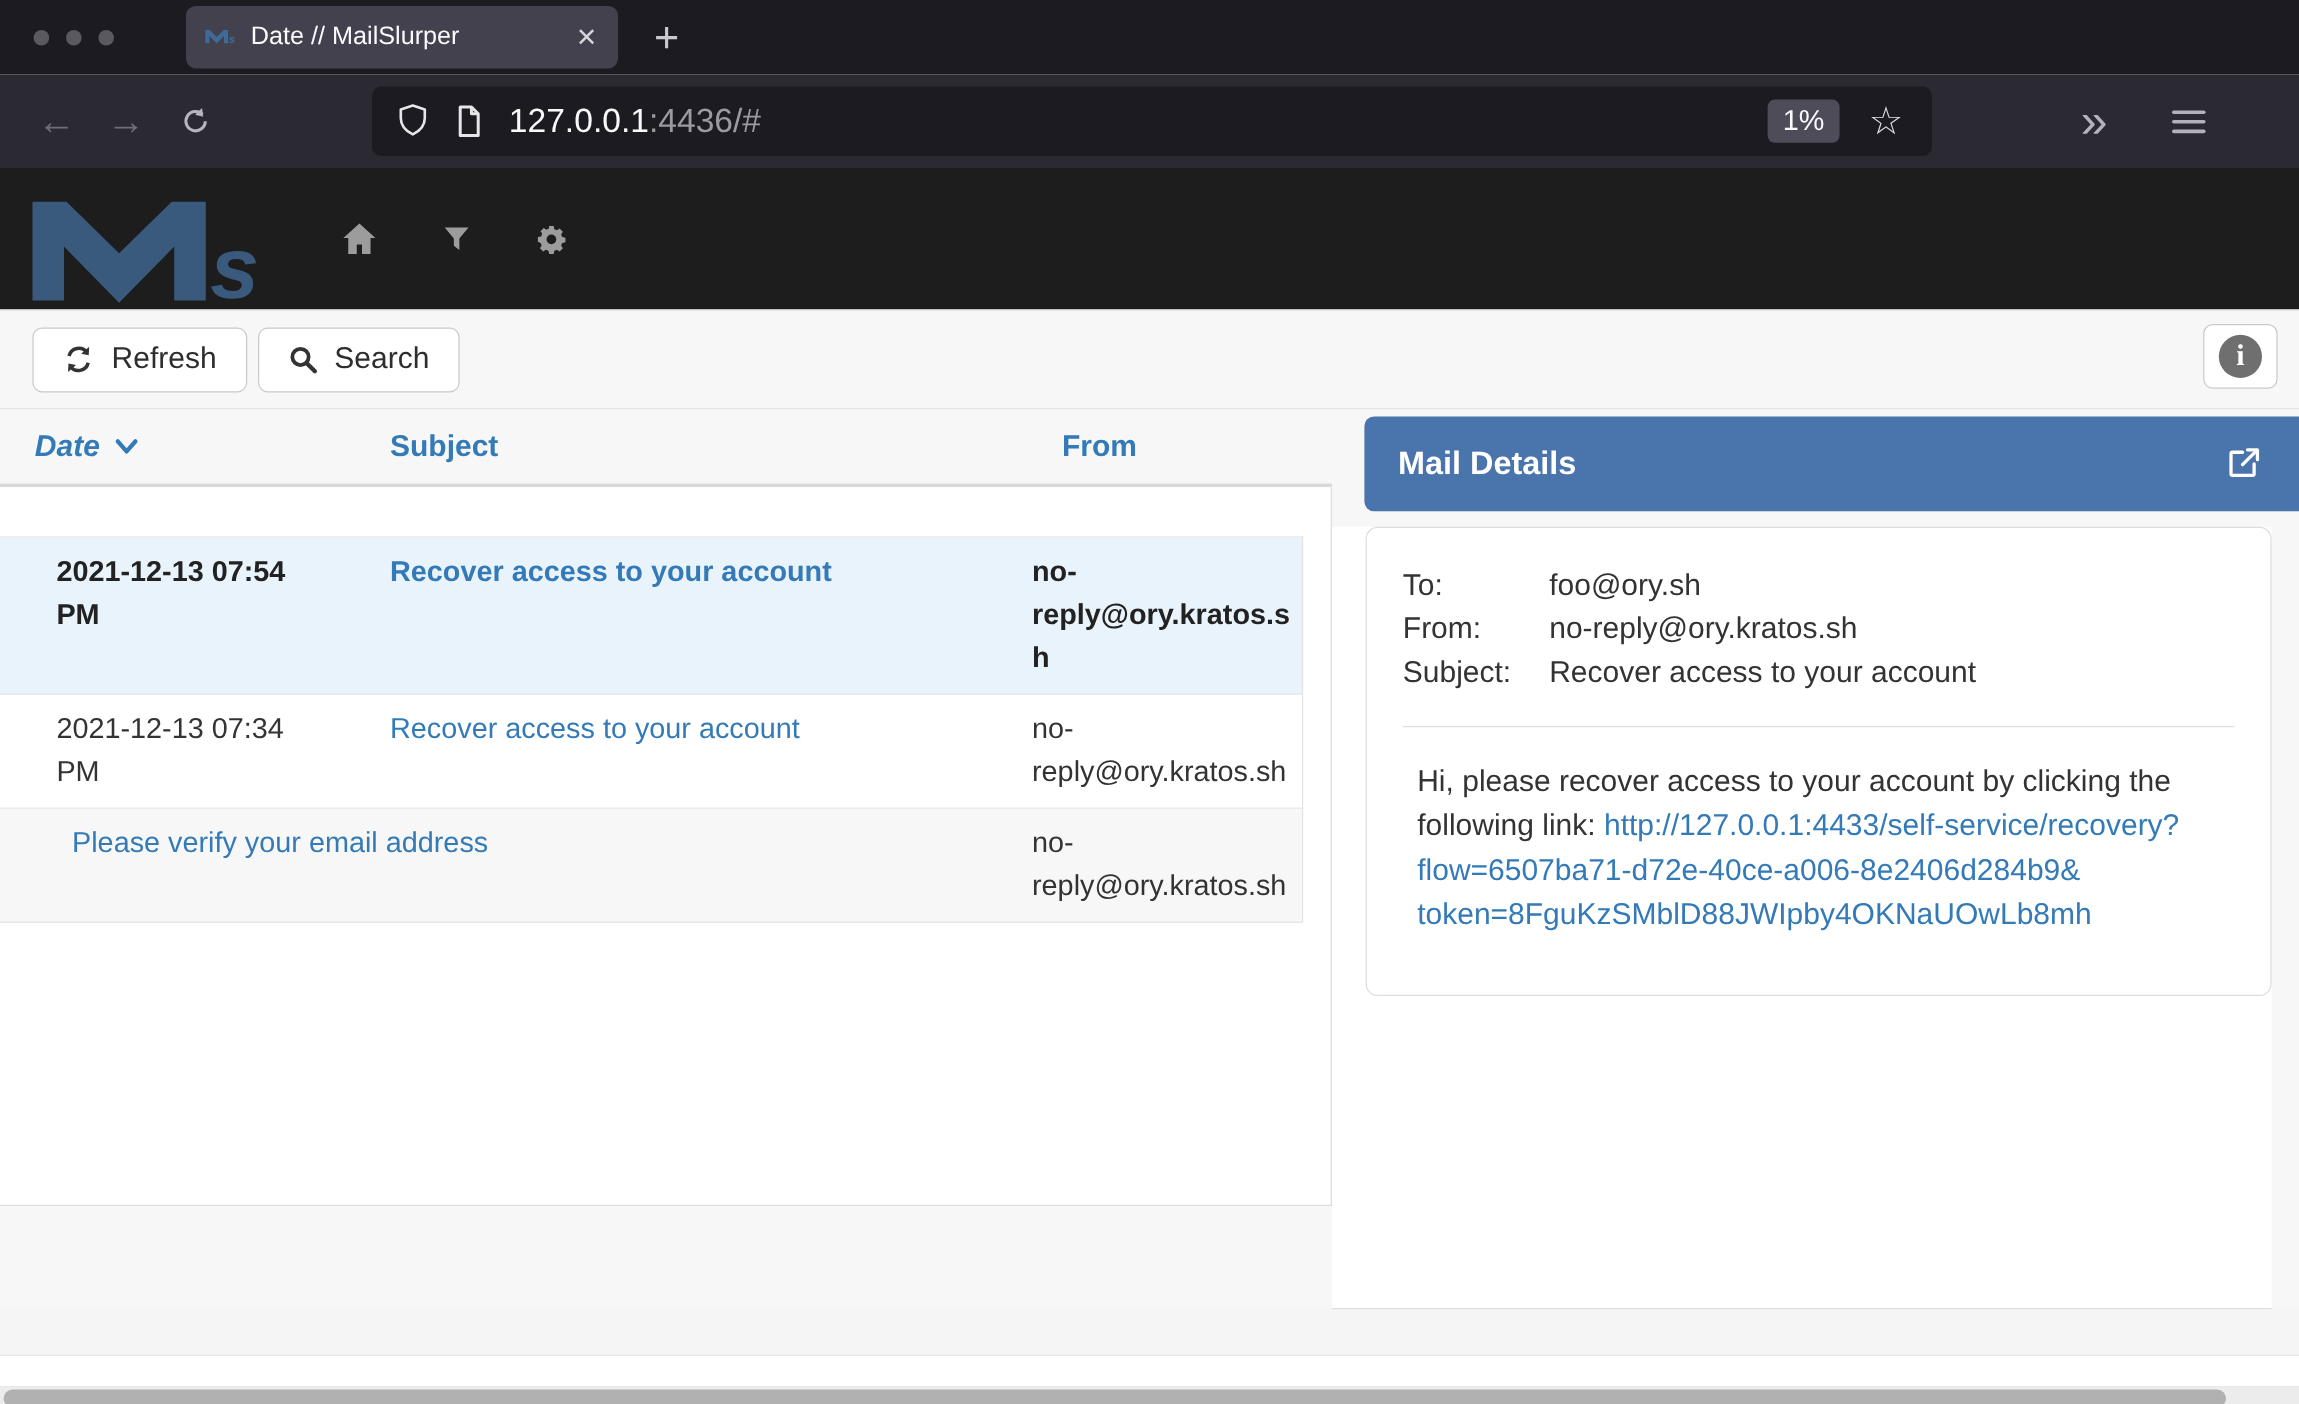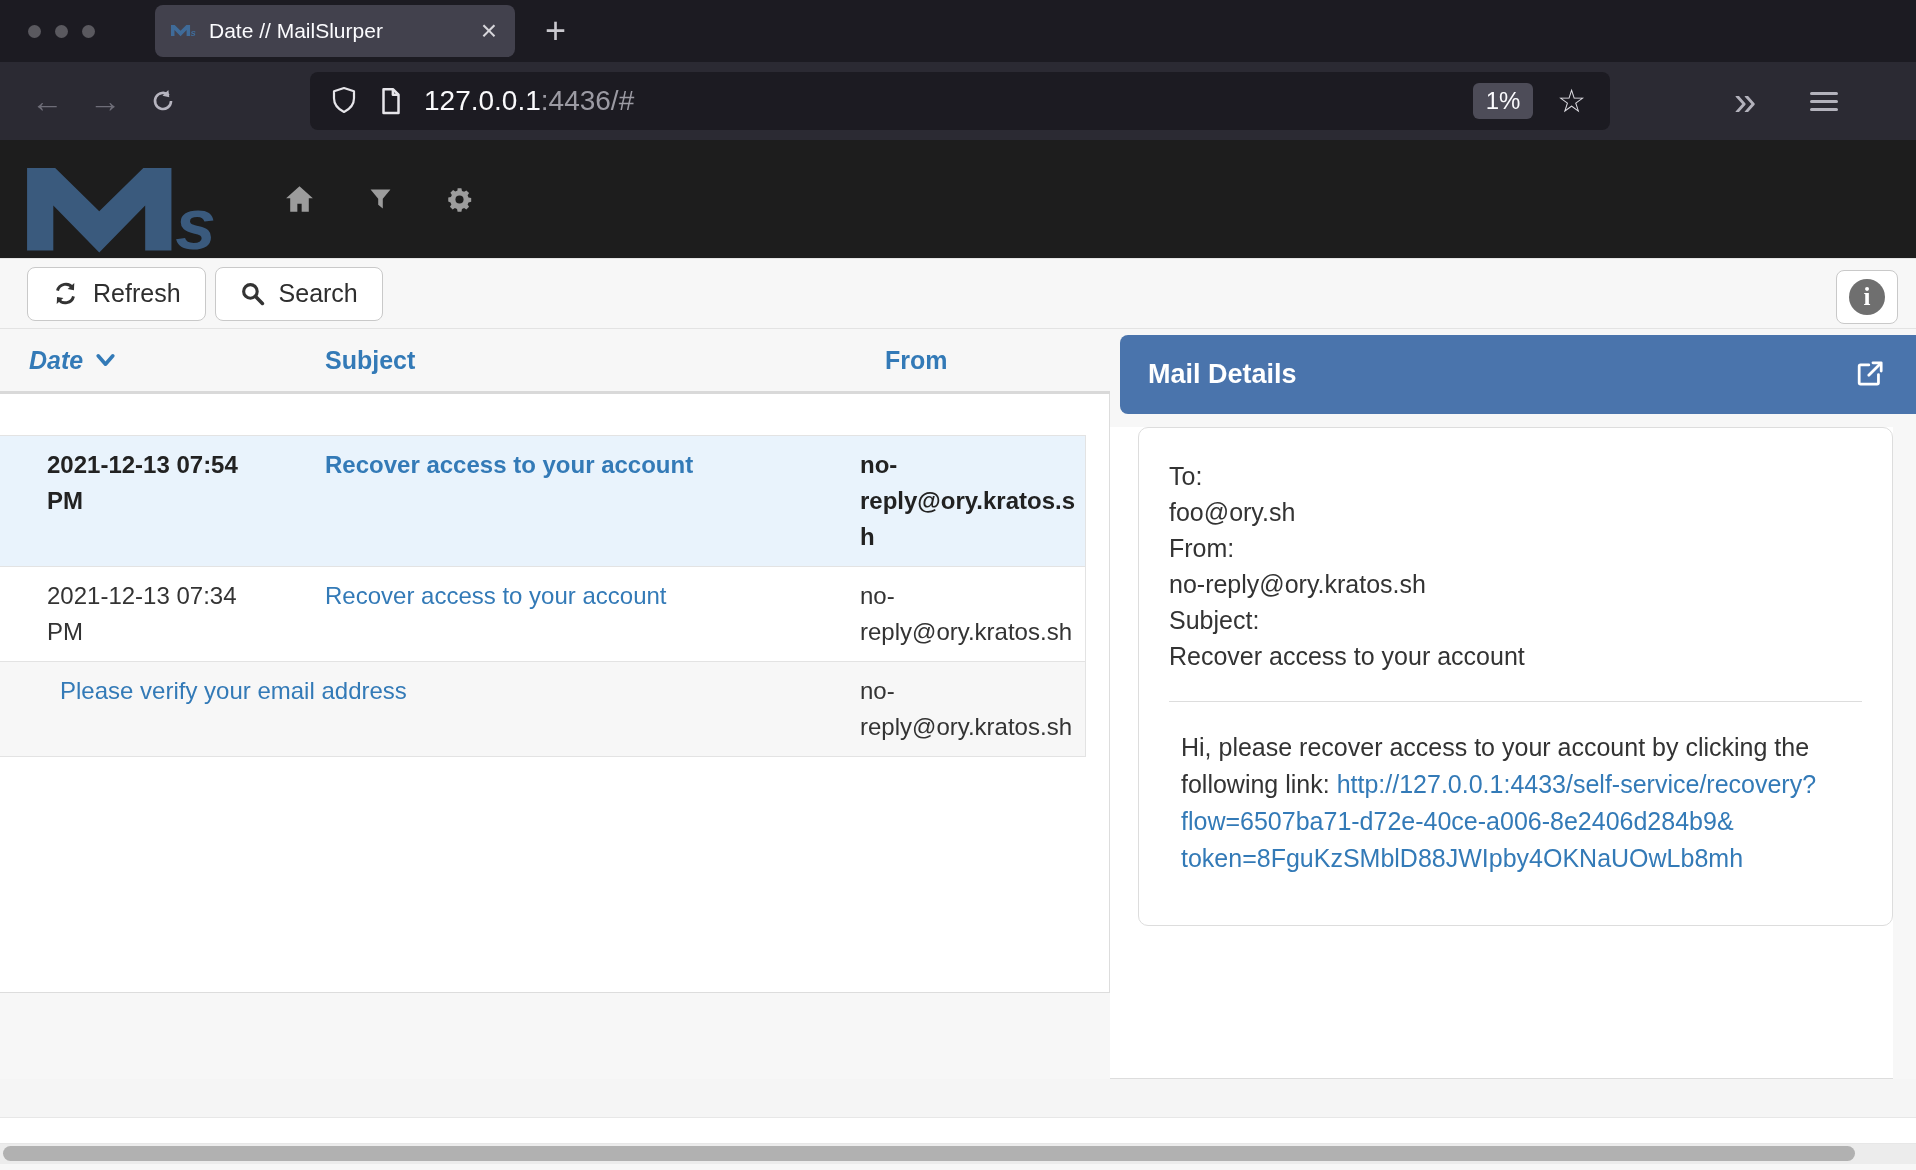--- a/index.html
+++ b/index.html
@@ -33,21 +33,21 @@
   .overflow-btn { background:none; border:none; color:#b3b2bc; font-size:40px; margin-left:118px; line-height:1; }
   .menu-btn { background:none; border:none; margin-left:48px; padding:0; }
   .menu-btn .bar { width:28px; height:3px; background:#b3b2bc; margin:5px 0; border-radius:2px; }
   .icon-gap { margin-left:16px; }
   
   .app-header { height:118px; background:#1d1d1d; display:flex; align-items:flex-start; }
   .logo { margin:28px 0 0 23px; }
   .header-icons { display:flex; align-items:center; height:118px; margin-left:56px; gap:54px; }
   .header-icon { background:none; border:none; padding:0; display:flex; align-items:center; }
   
-  .action-bar { height:71px; background:#f7f7f7; border-top:1px solid #e5e5e5; border-bottom:1px solid #e3e3e3;
+  .action-bar { height:83px; background:#f7f7f7; border-top:1px solid #e5e5e5; border-bottom:1px solid #e3e3e3;
                 display:flex; align-items:center; padding-left:27px; position:relative; }
   .btn { height:54px; background:#fff; border:1px solid #c9c9c9; border-radius:8px; font-size:25px; color:#2e2e2e;
          display:flex; align-items:center; gap:14px; padding:0 24px; margin-right:9px; font-family:inherit; }
   .info-btn { position:absolute; right:18px; top:11px; width:62px; height:54px; background:#fff;
               border:1px solid #c9c9c9; border-radius:8px; display:flex; align-items:center; justify-content:center; }
   .info-circle { width:36px; height:36px; border-radius:50%; background:#6f6f6f; color:#fff;
                  font-family:"Liberation Serif", serif; font-weight:bold; font-size:25px;
                  display:flex; align-items:center; justify-content:center; }
   
   .content { display:flex; height:750px; }
@@ -61,27 +61,27 @@
   .list-body { height:599px; background:#fff; border-right:1px solid #ddd; border-bottom:1px solid #ddd; padding-top:41px; }
   .rows-wrap { margin-right:23px; border-top:1px solid #e3e3e3; border-right:1px solid #e3e3e3; }
   .mail-row { display:flex; padding:11px 0; border-bottom:1px solid #e3e3e3; font-size:24px; line-height:36px; color:#333; background:#fff; }
   .mail-row:nth-child(odd):not(.selected) { background:#f7f7f7; }
   .mail-row.selected { background:#e9f3fc; color:#222; font-weight:bold; }
   .cell-date { width:265px; padding-left:47px; padding-right:13px; }
   .cell-subject { flex:1; padding-left:60px; color:#337ab7; cursor:pointer; }
   .cell-from { width:237px; padding-left:12px; overflow-wrap:break-word; }
   
   .details-pane { flex:1; }
-  .details-header { margin:6px 0 0 10px; height:79px; background:#4a74ac; border-radius:8px 0 0 8px;
+  .details-header { margin:6px 0 0 27px; height:79px; background:#4a74ac; border-radius:8px 0 0 8px;
                     display:flex; align-items:center; padding:0 30px 0 28px; }
   .details-title { color:#fff; font-size:27px; font-weight:bold; flex:1; }
   .external-btn { background:none; border:none; padding:0; display:flex; }
   .details-white { margin:13px 23px 0 0; height:652px; background:#fff; border-bottom:1px solid #ddd; }
   .details-card { margin:12px 0 0 28px; border:1px solid #ddd; border-radius:10px; padding:30px 30px 36px 30px; }
-  .meta-row { display:flex; font-size:25px; line-height:36px; color:#333;flex-direction:column; }
+  .meta-row { display:flex; font-size:25px; line-height:36px; color:#333; }
   .meta-label { width:122px; }
   .divider { border:none; border-top:1px solid #ddd; margin:27px 0; }
   .mail-body { font-size:25px; line-height:37px; color:#333; margin:12px; }
   .mail-body a { color:#337ab7; text-decoration:none; overflow-wrap:break-word; }
   
   .bottom-strip { height:38px; background:#f5f5f5; }
   .white-band { height:27px; background:#fff; border-top:1px solid #e7e7e7; border-bottom:1px solid #e7e7e7; }
   .h-scrollbar { height:20px; background:#ececec; position:relative; }
   .h-thumb { position:absolute; left:3px; top:2px; width:1852px; height:15px; background:#b1b1b1; border-radius:8px; }
 </style>

